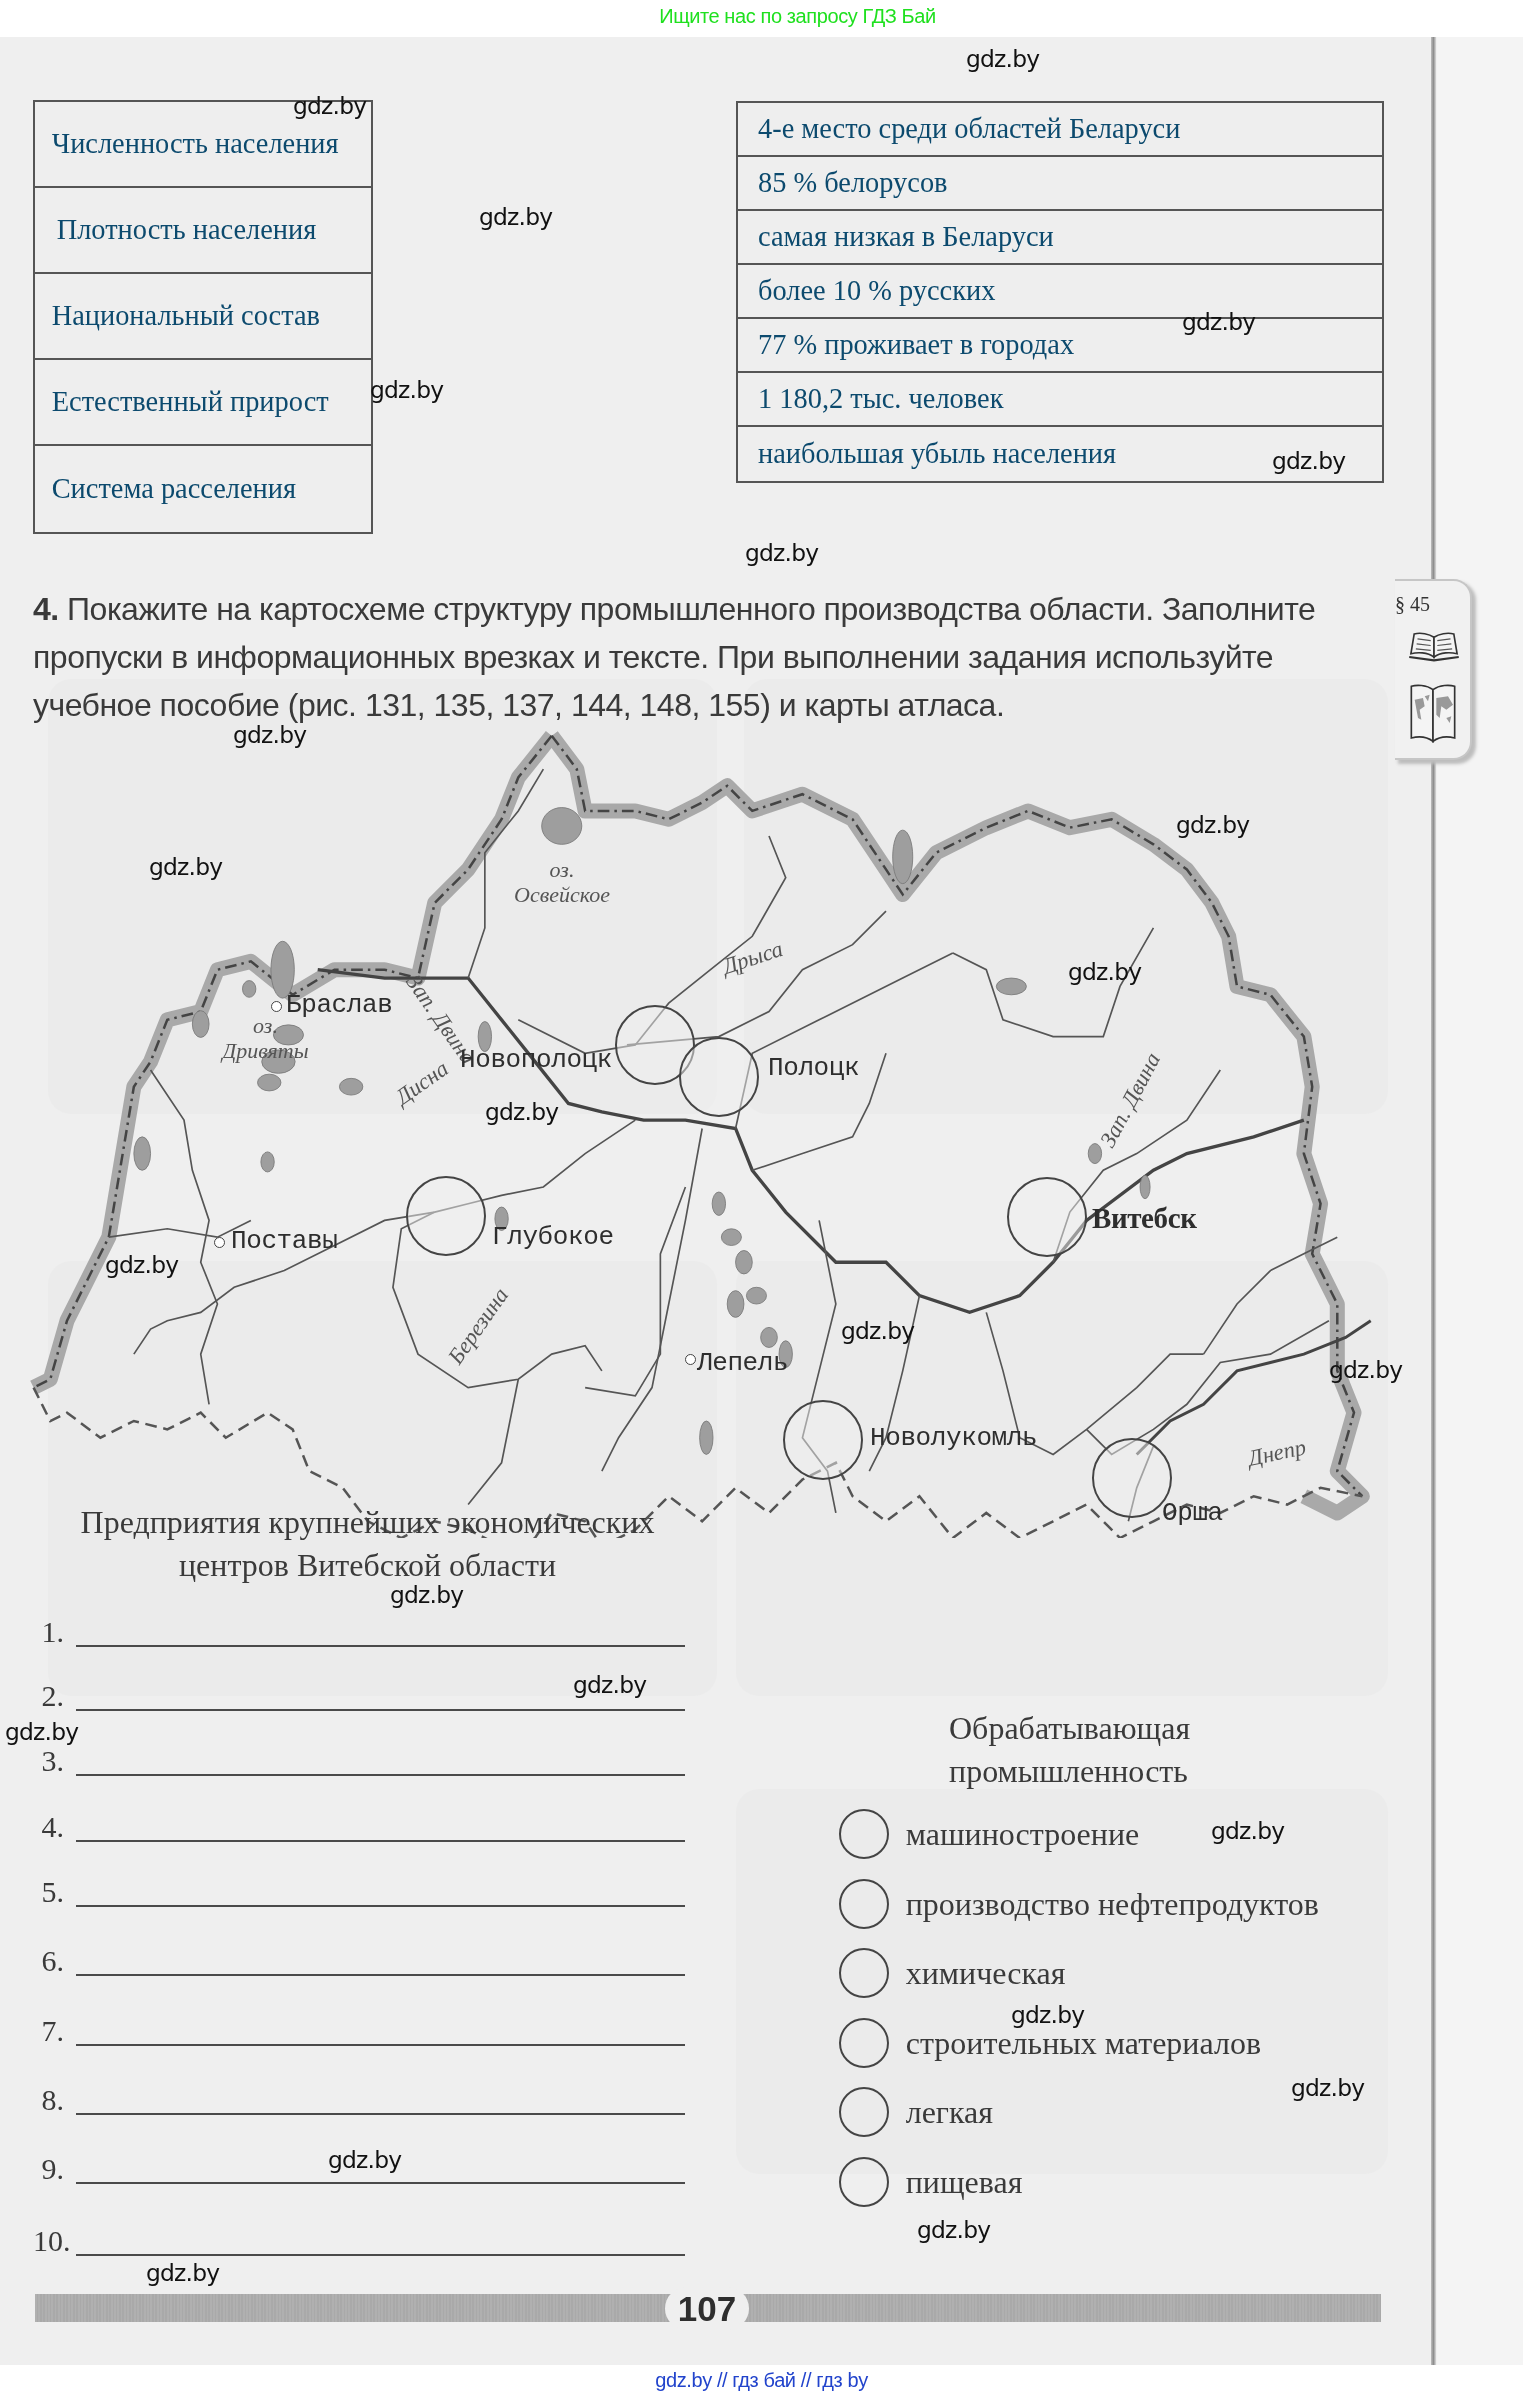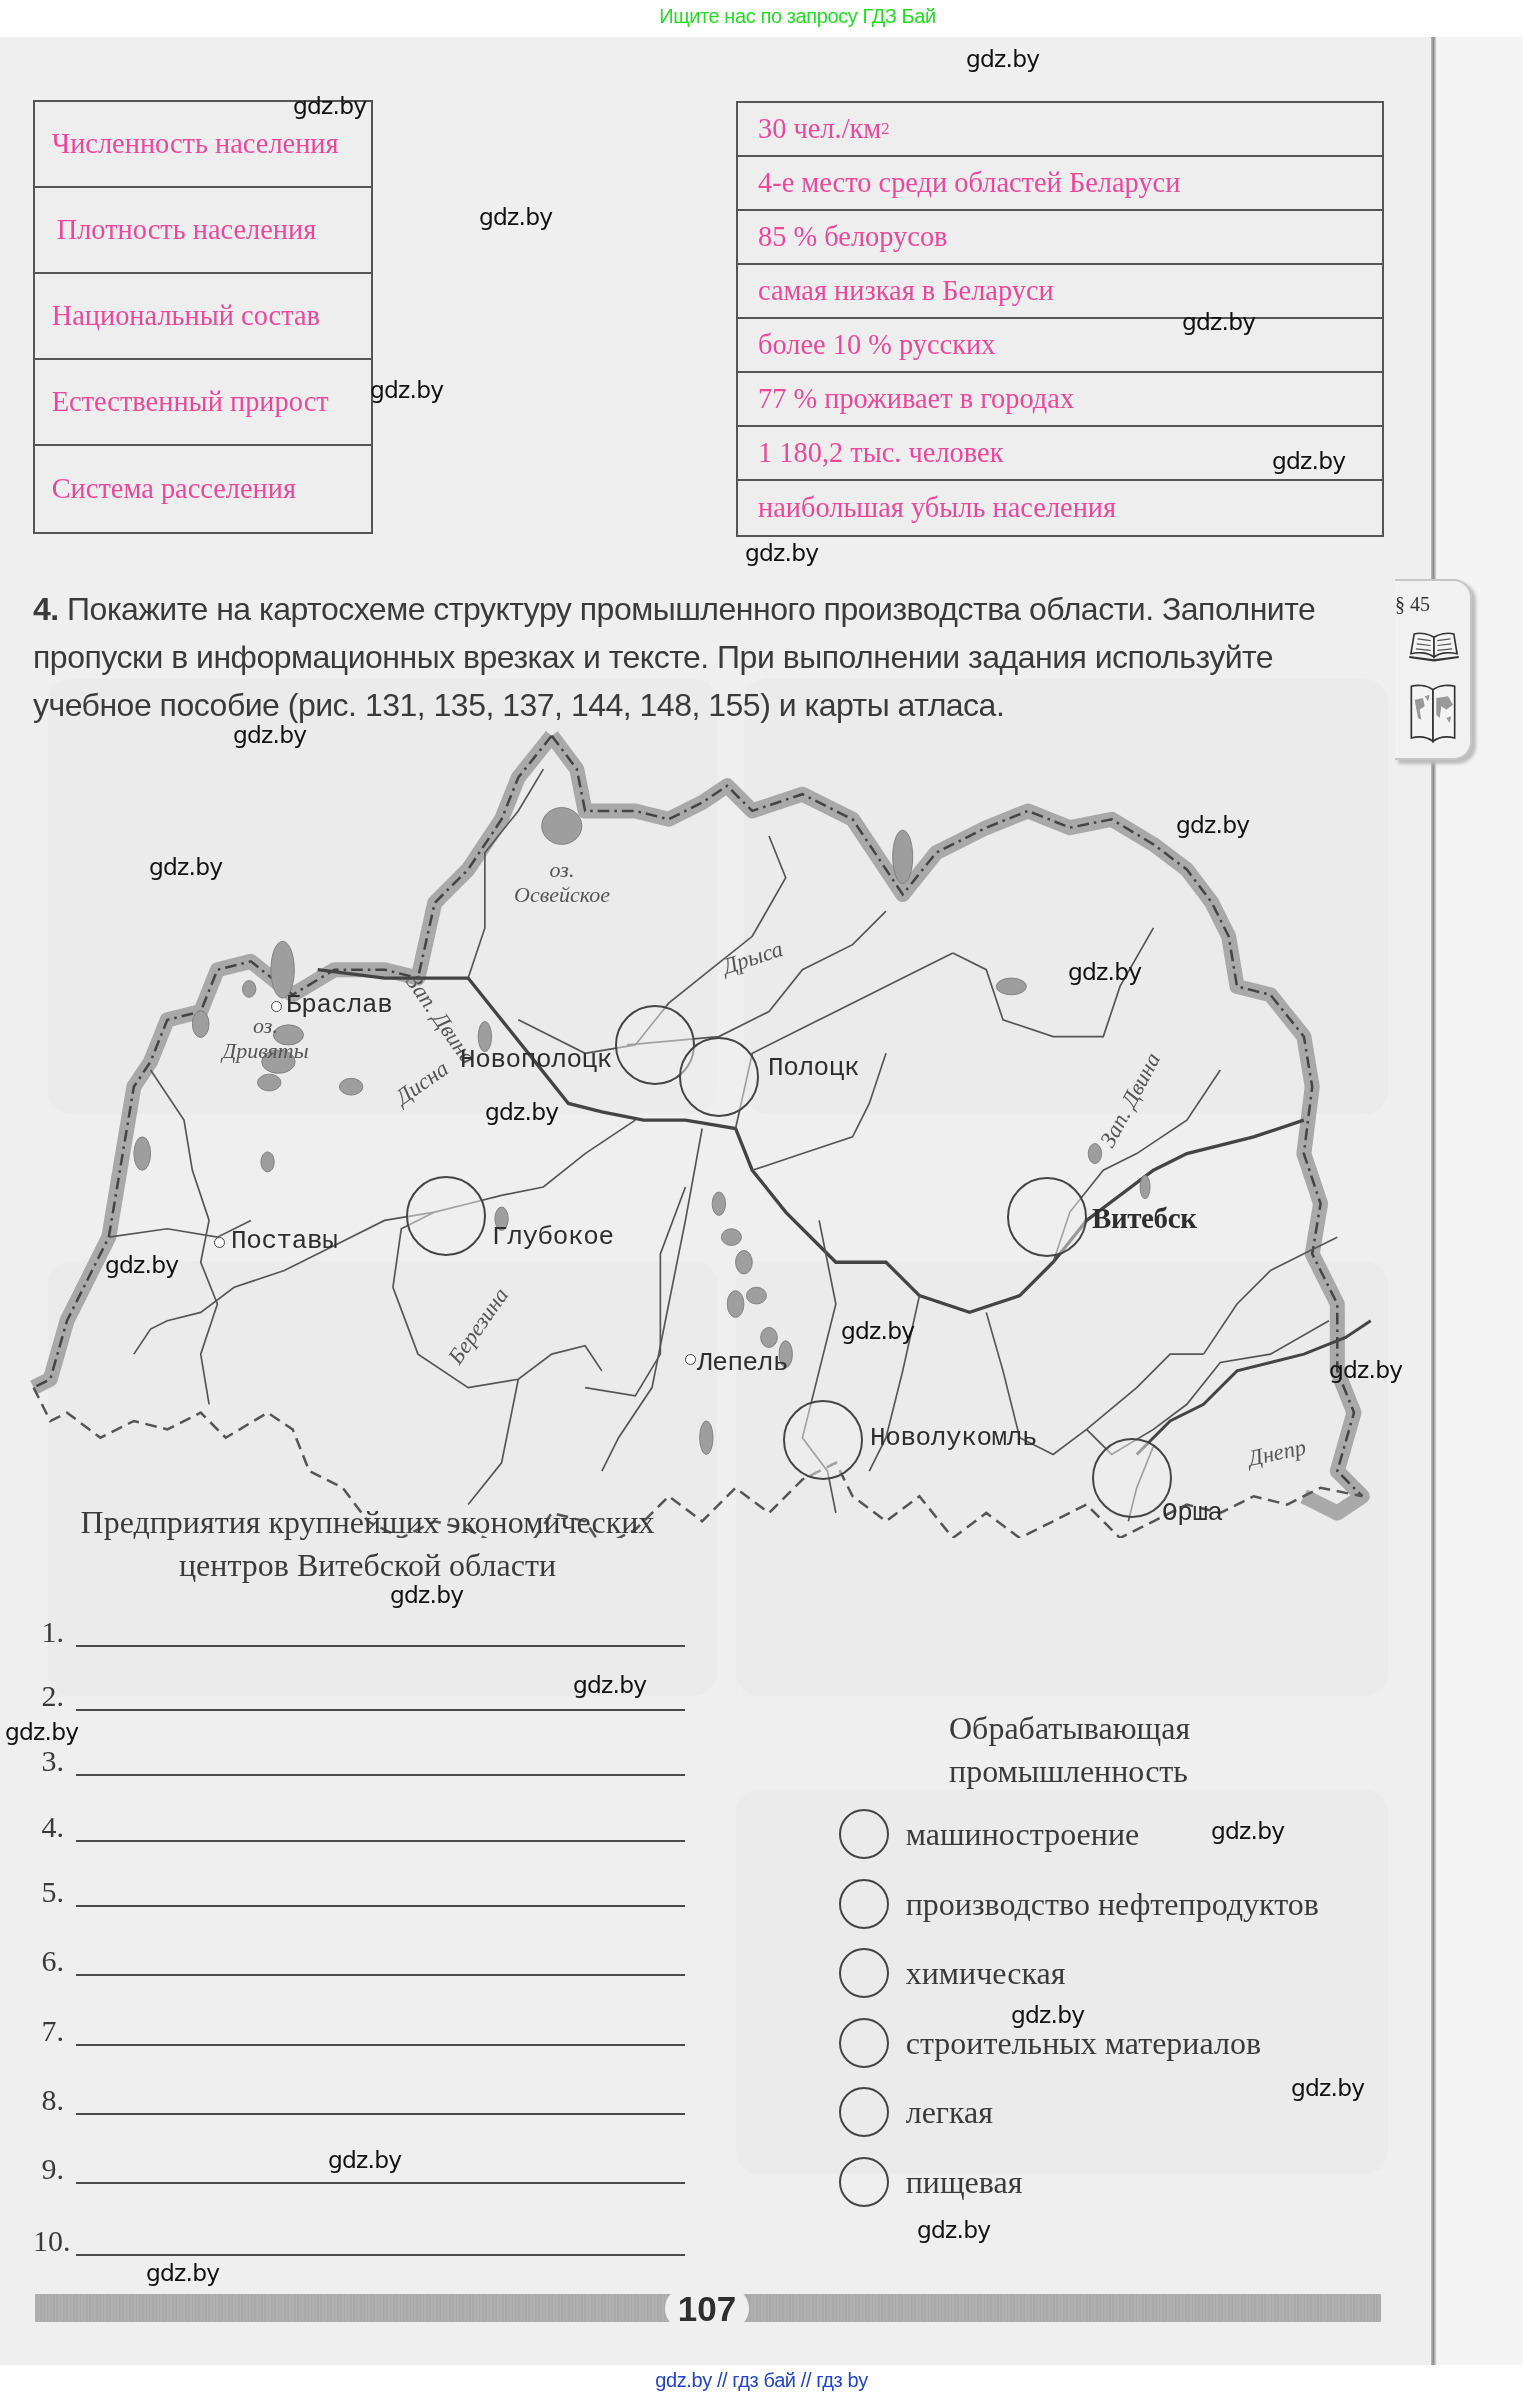--- a/index.html
+++ b/index.html
@@ -30,21 +30,21 @@
     position:absolute; background:#e6e6e6; border-radius:23.4px;
   }
   .wm {
     position:absolute; font-family:"DejaVu Sans", sans-serif; font-size:23.4px; color:#111;
     letter-spacing:-0.8px; white-space:nowrap;
   }
   
   .tbl { position:absolute; border:2.1px solid #555; background:rgba(236,236,236,0.6); }
   .tbl .row {
     border-bottom:2.1px solid #555; box-sizing:border-box; display:flex; align-items:center;
-    font-family:"Liberation Serif", serif; color:#ec4899; white-space:nowrap;
+    font-family:"Liberation Serif", serif; color:#0c4a6e; white-space:nowrap;
   }
   .tbl .row:last-child { border-bottom:none; }
   .tbl-left { left:33px; top:100px; width:336px; }
   .tbl-left .row { height:86px; font-size:28.4px; padding-left:16.7px; }
   .tbl-right { left:736px; top:101px; width:644px; }
   .tbl-right .row { height:54px; font-size:28.4px; padding-left:20px; }
   sup { font-size:16.7px; vertical-align:11.7px; }
   
   .task {
     position:absolute; left:33px; top:585px; width:1355px;
@@ -129,24 +129,20 @@
     </div>
   <div class="row">
       <span>Естественный прирост</span>
     </div>
   <div class="row">
       <span>Система расселения</span>
     </div>
 </div>
 
 <div class="tbl tbl-right">
-  <div class="row">
-      <span>30 чел./км</span>
-      <sup>2</sup>
-    </div>
   <div class="row">
       <span>4-е место среди областей Беларуси</span>
     </div>
   <div class="row">
       <span>85 % белорусов</span>
     </div>
   <div class="row">
       <span>самая низкая в Беларуси</span>
     </div>
   <div class="row">

